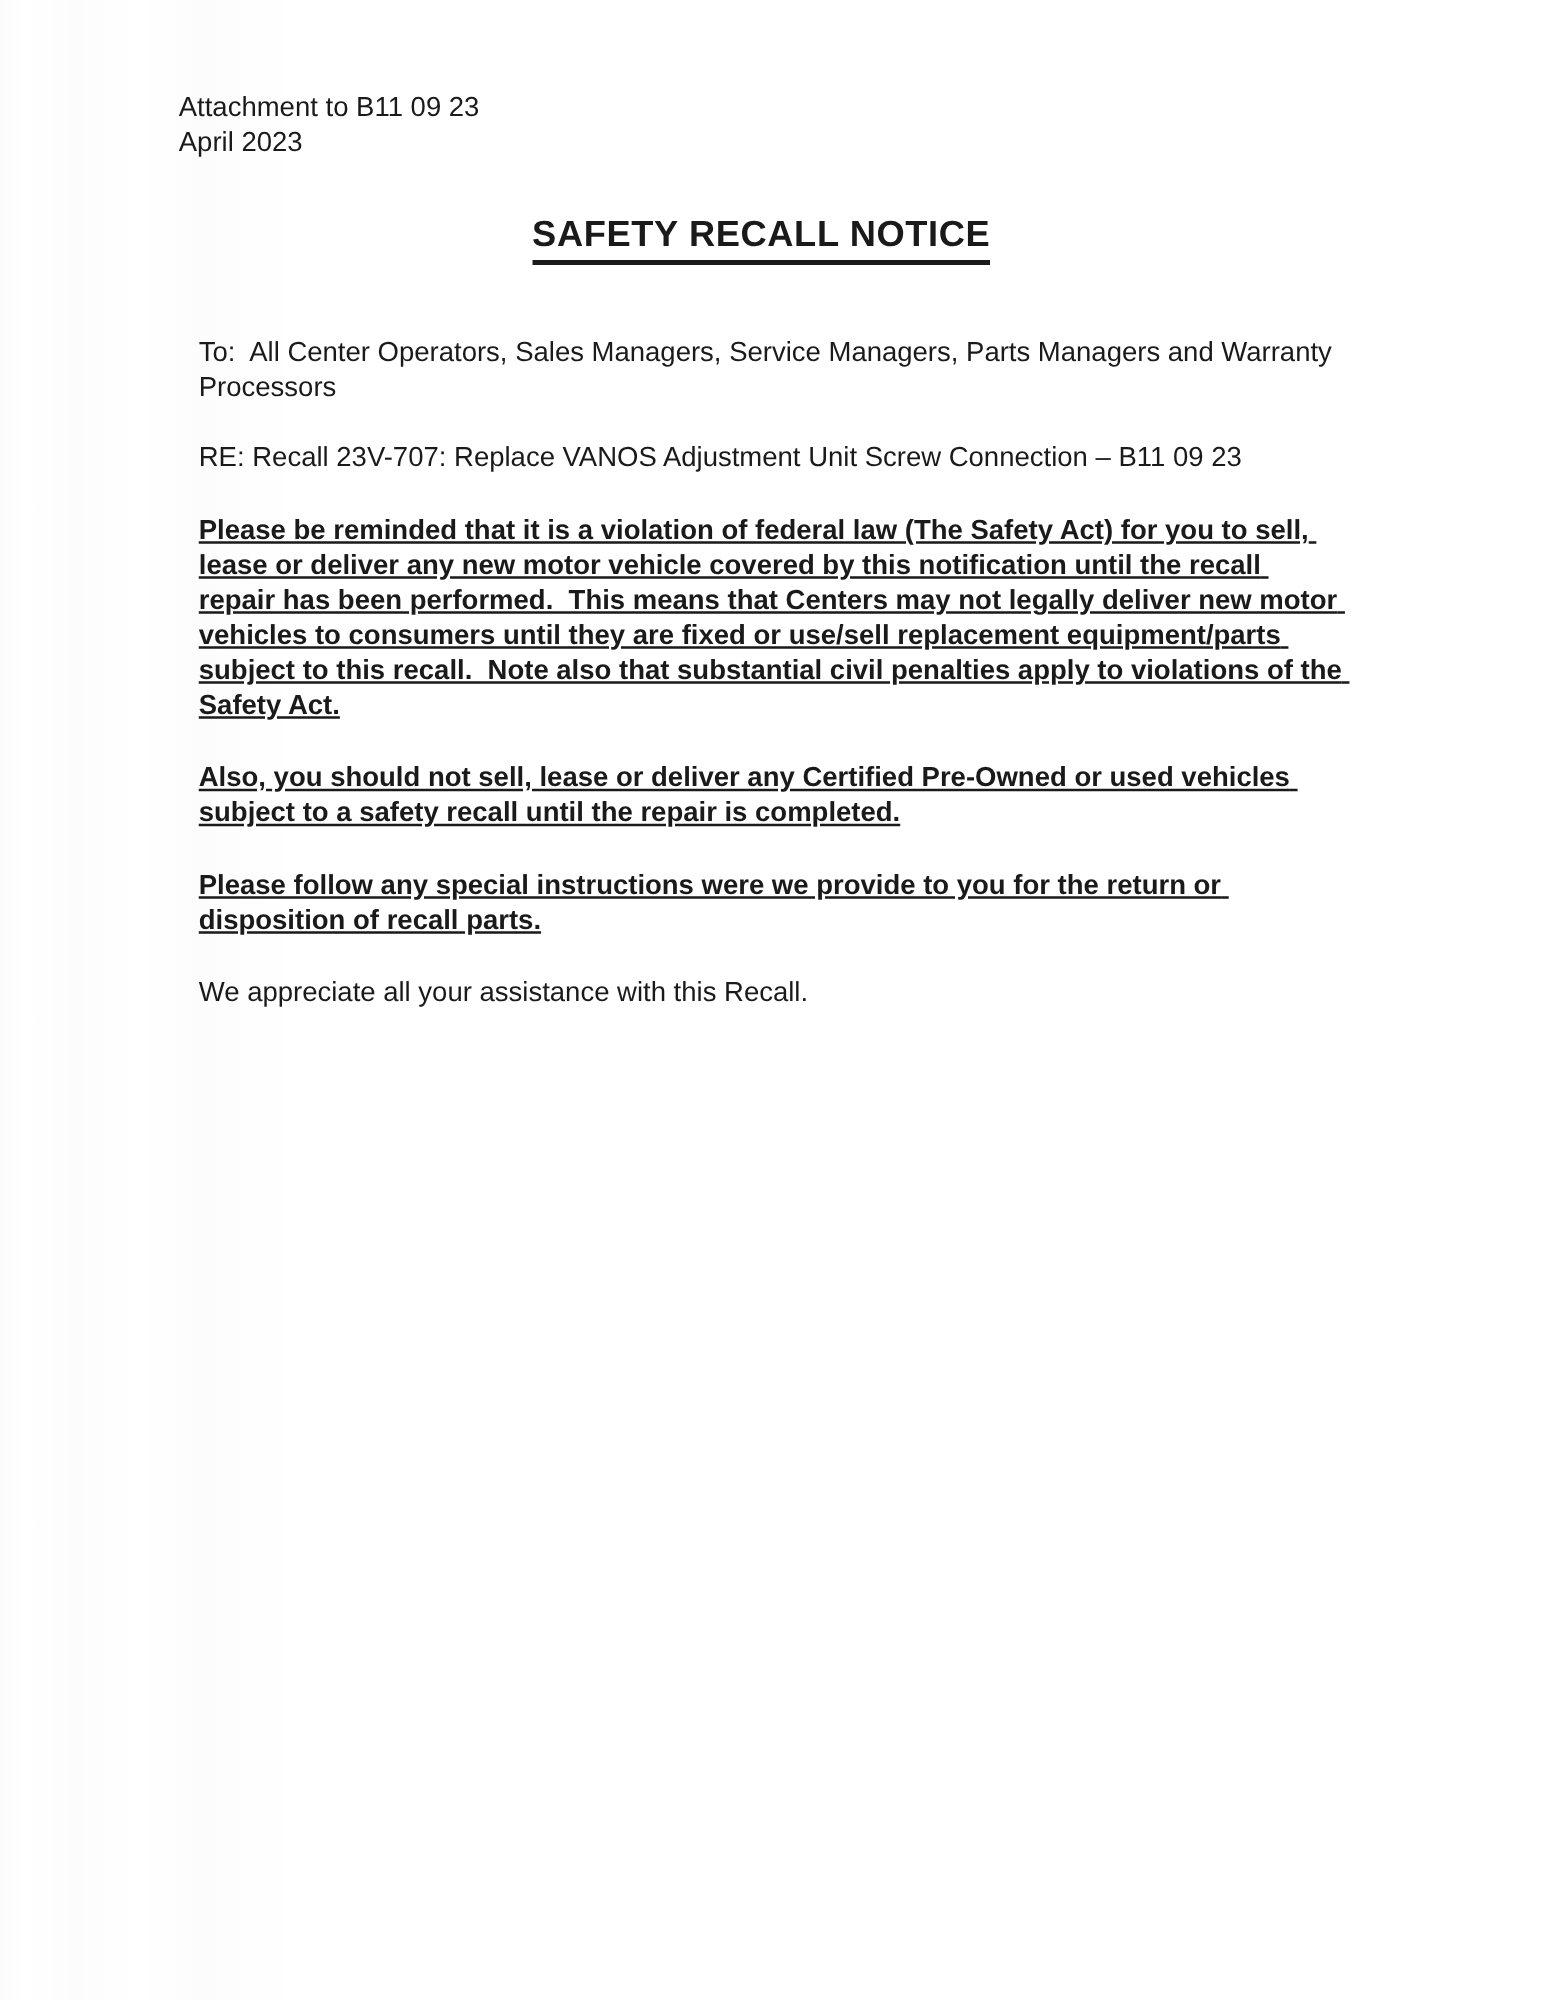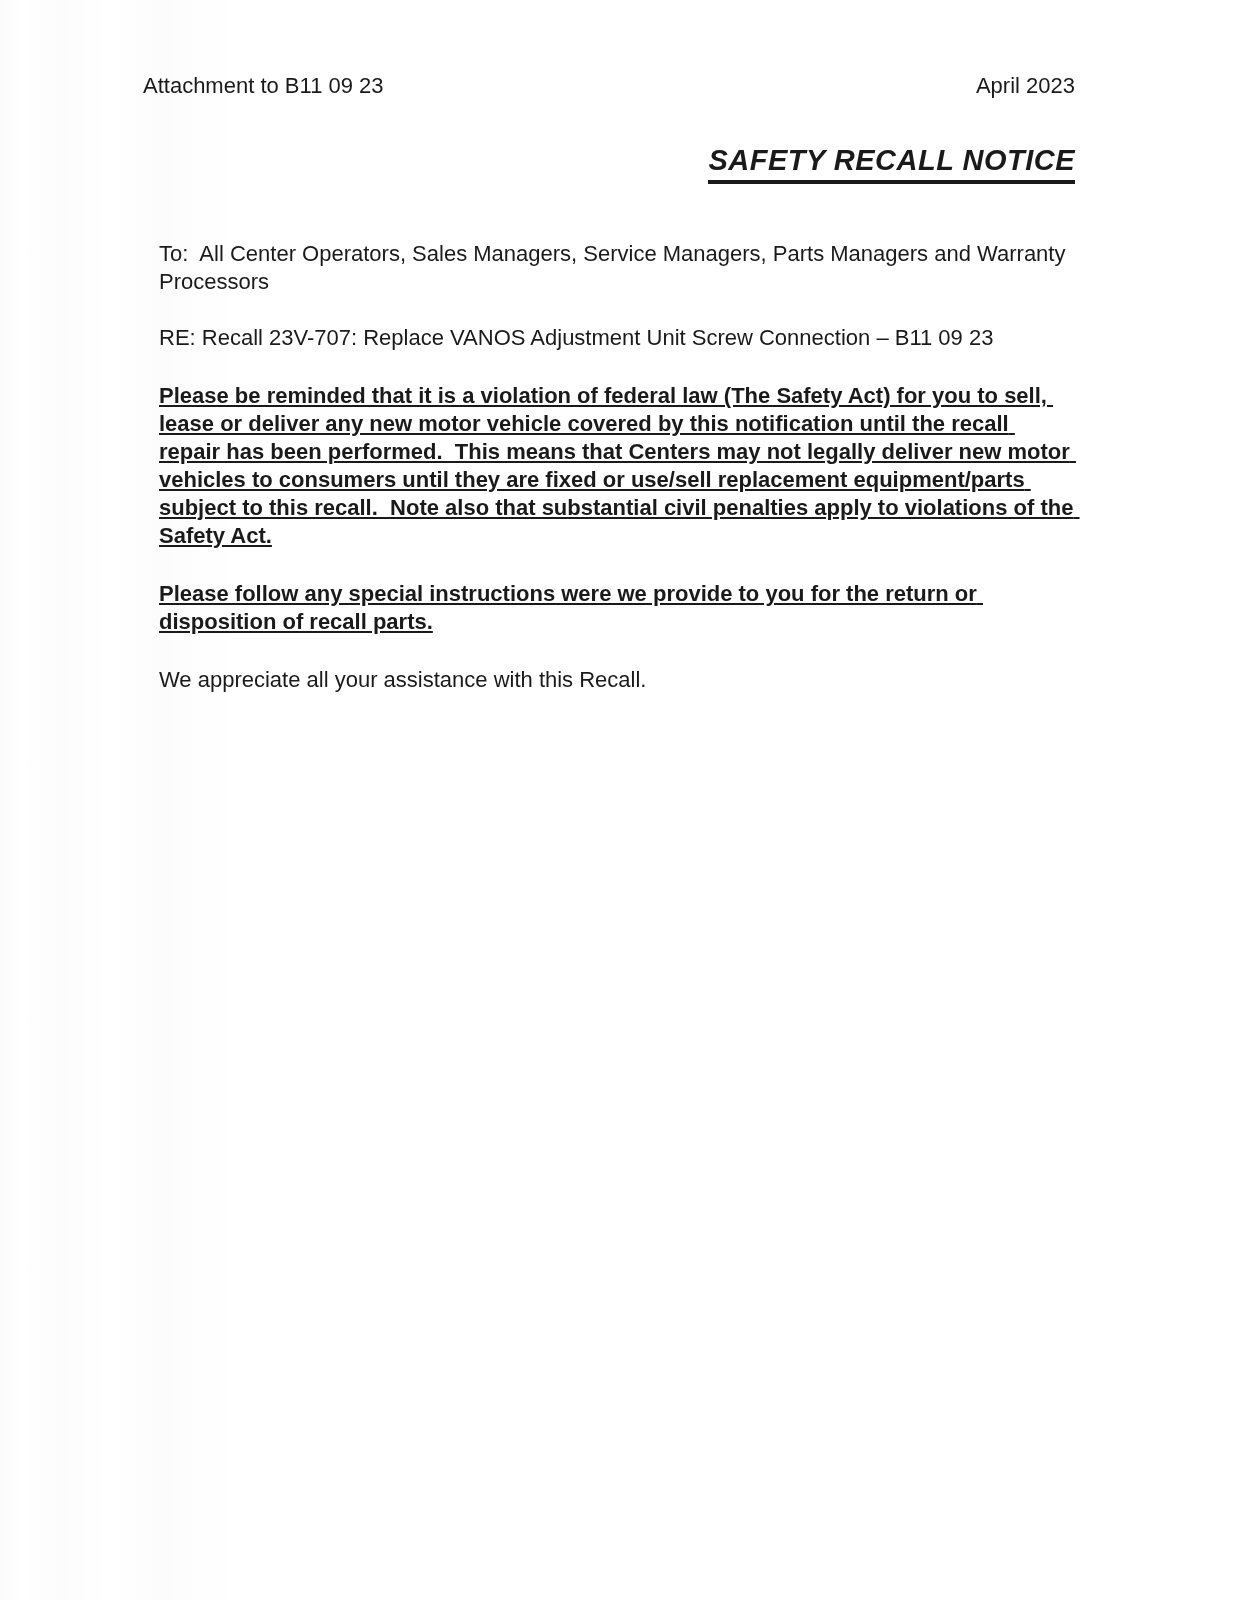--- a/index.html
+++ b/index.html
@@ -26,26 +26,26 @@
     left: 143px;
     top: 72px;
     width: 932px;
   }
   .doc-header {
     display: flex;
     justify-content: space-between;
     align-items: baseline;
     font-size: 22px;
     line-height: 28px;
+    flex-direction: column;
   }
   .doc-title-wrap {
-    text-align: right;
+    text-align: center;
     margin-top: 44px;
     margin-bottom: 0;
-    font-style: italic;
   }
   .doc-title {
     display: inline-block;
     font-size: 29px;
     font-weight: bold;
     letter-spacing: 0.5px;
     border-bottom: 4px solid #1a1a1a;
     padding-bottom: 3px;
   }
   p {
@@ -78,19 +78,20 @@
       <span class="doc-title">SAFETY RECALL NOTICE</span>
     </div>
 
     <p class="para para-to">To:  All Center Operators, Sales Managers, Service Managers, Parts Managers and Warranty Processors</p>
 
     <p class="para">RE: Recall 23V-707: Replace VANOS Adjustment Unit Screw Connection – B11 09 23</p>
 
 
     <p class="para para-bold gap-lg">Please be reminded that it is a violation of federal law (The Safety Act) for you to sell, lease or deliver any new motor vehicle covered by this notification until the recall repair has been performed.  This means that Centers may not legally deliver new motor vehicles to consumers until they are fixed or use/sell replacement equipment/parts subject to this recall.  Note also that substantial civil penalties apply to violations of the Safety Act.</p>
 
+    <p class="para para-bold gap-lg">Also, you should not sell, lease or deliver any Certified Pre-Owned or used vehicles subject to a safety recall until the repair is completed.</p>
 
     <p class="para para-bold gap-lg">Please follow any special instructions were we provide to you for the return or disposition of recall parts.</p>
 
     <p class="para gap-lg">We appreciate all your assistance with this Recall.</p>
 
   </div>
 </div>
 
 </body></html>

